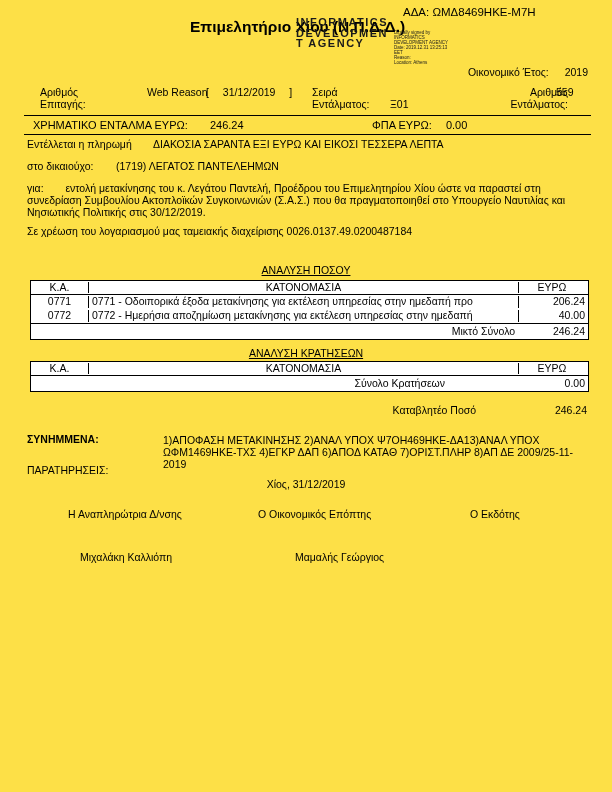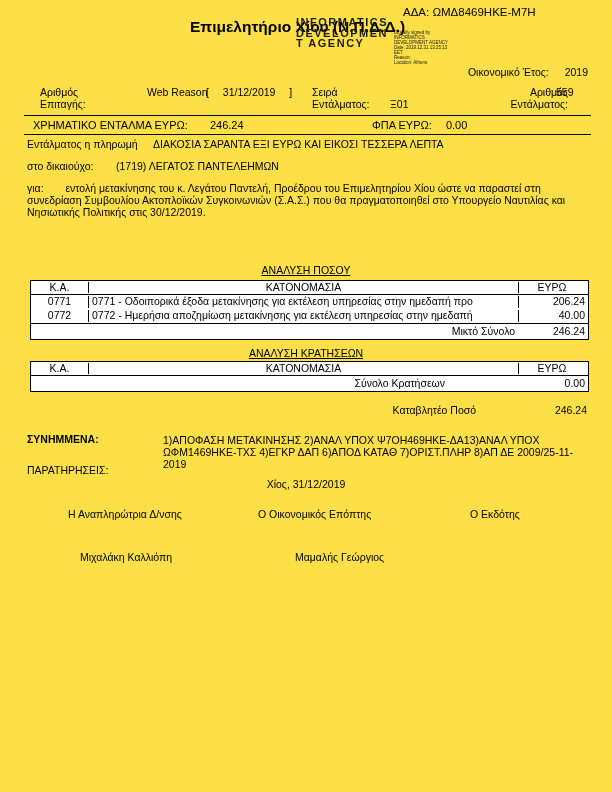--- a/index.html
+++ b/index.html
@@ -89,32 +89,33 @@
     <span style="display:inline-block;width:16px;"></span>
     <span>246.24</span>
   </div>
   <div class="abs" style="left:372px;top:120px;font-size:11px;">
     <span>ΦΠΑ ΕΥΡΩ:</span>
     <span style="display:inline-block;width:8px;"></span>
     <span>0.00</span>
   </div>
   <div class="rule" style="top:134px;"></div>
 
-  <div class="abs" style="left:27px;top:139px;">Εντάλματος η πληρωμή</div>
+  <div class="abs" style="left:27px;top:139px;">Εντέλλεται η πληρωμή</div>
   <div class="abs" style="left:153px;top:139px;">ΔΙΑΚΟΣΙΑ ΣΑΡΑΝΤΑ ΕΞΙ ΕΥΡΩ ΚΑΙ ΕΙΚΟΣΙ ΤΕΣΣΕΡΑ ΛΕΠΤΑ</div>
 
   <div class="abs" style="left:27px;top:161px;">στο δικαιούχο:</div>
   <div class="abs" style="left:116px;top:161px;">(1719) ΛΕΓΑΤΟΣ ΠΑΝΤΕΛΕΗΜΩΝ</div>
 
   <div class="abs" style="left:27px;top:182px;width:564px;line-height:12px;">
     <span>για:</span>
     <span style="display:inline-block;width:16px;"></span>
     <span>εντολή μετακίνησης του κ. Λεγάτου Παντελή, Προέδρου του Επιμελητηρίου Χίου ώστε να παραστεί στη συνεδρίαση Συμβουλίου Ακτοπλοϊκών Συγκοινωνιών (Σ.Α.Σ.) που θα πραγματοποιηθεί στο Υπουργείο Ναυτιλίας και Νησιωτικής Πολιτικής στις 30/12/2019.</span>
   </div>
 
+  <div class="abs" style="left:27px;top:226px;">Σε χρέωση του λογαριασμού μας ταμειακής διαχείρισης 0026.0137.49.0200487184</div>
 
   <div class="abs center" style="top:265px;">
     <span class="u">ΑΝΑΛΥΣΗ ΠΟΣΟΥ</span>
   </div>
   <div class="tbl" style="top:280px;">
     <div class="trow thead">
       <div class="c1">Κ.Α.</div>
       <div class="c2">ΚΑΤΟΝΟΜΑΣΙΑ</div>
       <div class="c3" style="text-align:center;">ΕΥΡΩ</div>
     </div>

